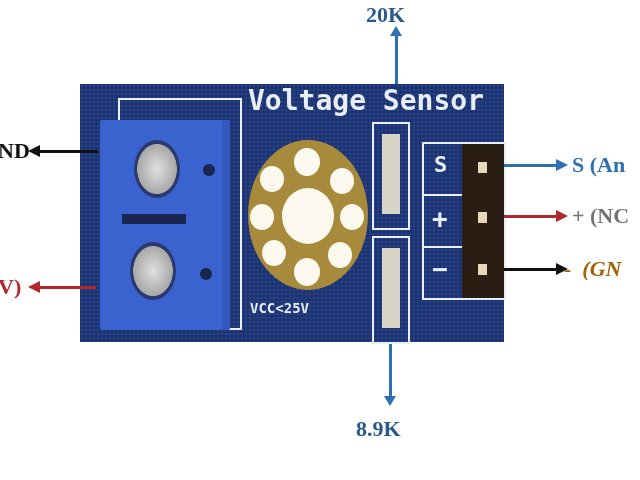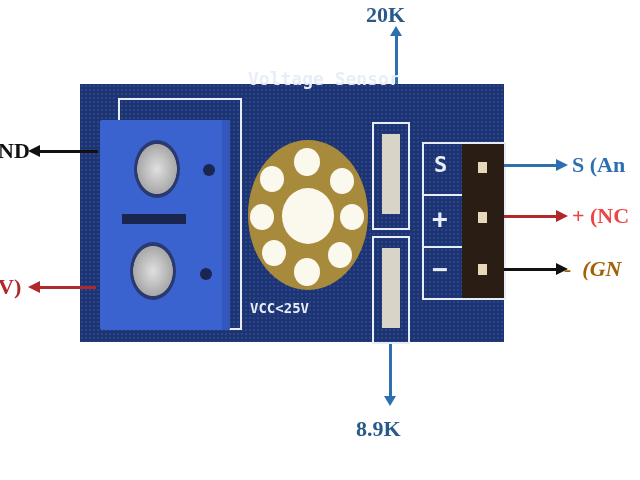--- a/index.html
+++ b/index.html
@@ -30,21 +30,21 @@
 <div class="abs lbl" style="left:366px;top:2px;color:#2a5a8a;font-size:22px;">20K</div>
 <div class="abs vline" style="left:395px;top:32px;height:100px;background:#2e6fb0;"></div>
 <div class="abs" style="left:390px;top:26px;width:0;height:0;border-left:6px solid transparent;border-right:6px solid transparent;border-bottom:10px solid #2e6fb0;"></div>
 
 <div class="abs vline" style="left:389px;top:330px;height:70px;background:#2e6fb0;"></div>
 <div class="abs" style="left:384px;top:396px;width:0;height:0;border-left:6px solid transparent;border-right:6px solid transparent;border-top:10px solid #2e6fb0;"></div>
 <div class="abs lbl" style="left:356px;top:416px;color:#2a5a8a;">8.9K</div>
 
 <div class="abs board"></div>
 <div class="abs silk" style="left:118px;top:98px;width:120px;height:228px;"></div>
-<div class="abs silk-text" style="left:248px;top:68px;font-size:18px;">Voltage Sensor</div>
+<div class="abs silk-text" style="left:248px;top:84px;font-size:28px;">Voltage Sensor</div>
 <div class="abs silk-text" style="left:250px;top:300px;font-size:14px;">VCC&lt;25V</div>
 
 <div class="abs terminal"></div>
 <div class="abs screw" style="left:134px;top:140px;"></div>
 <div class="abs screw" style="left:130px;top:242px;"></div>
 <div class="abs slot"></div>
 <div class="abs dot" style="left:203px;top:164px;"></div>
 <div class="abs dot" style="left:200px;top:268px;"></div>
 
 <div class="abs pad">
@@ -83,17 +83,17 @@
 <div class="abs line" style="left:38px;top:286px;width:58px;background:#b0282a;"></div>
 <div class="abs" style="left:28px;top:281px;border-top:6px solid transparent;border-bottom:6px solid transparent;border-right:12px solid #b0282a;"></div>
 <div class="abs lbl" style="left:-2px;top:274px;color:#b0282a;">V)</div>
 
 <div class="abs line" style="left:504px;top:164px;width:54px;background:#2e6fb0;"></div>
 <div class="abs" style="left:556px;top:159px;border-top:6px solid transparent;border-bottom:6px solid transparent;border-left:12px solid #2e6fb0;"></div>
 <div class="abs lbl" style="left:572px;top:152px;color:#2e6fb0;">S (An</div>
 
 <div class="abs line" style="left:504px;top:215px;width:54px;background:#b0282a;"></div>
 <div class="abs" style="left:556px;top:210px;border-top:6px solid transparent;border-bottom:6px solid transparent;border-left:12px solid #b0282a;"></div>
-<div class="abs lbl" style="left:572px;top:203px;color:#ef4444;">+ (NC</div>
+<div class="abs lbl" style="left:572px;top:203px;color:#737373;">+ (NC</div>
 
 <div class="abs line" style="left:504px;top:268px;width:54px;background:#111;"></div>
 <div class="abs" style="left:556px;top:263px;border-top:6px solid transparent;border-bottom:6px solid transparent;border-left:12px solid #111;"></div>
 <div class="abs lbl" style="left:564px;top:256px;color:#a16207;white-space:pre;font-style:italic;">-  (GN</div>
 
 </body></html>

